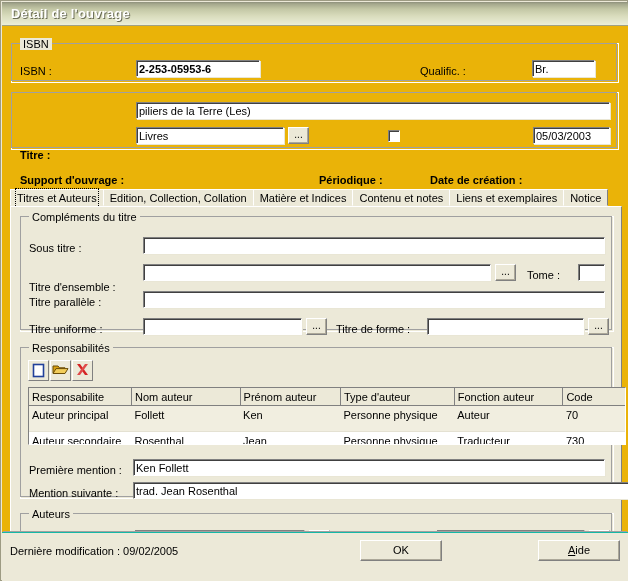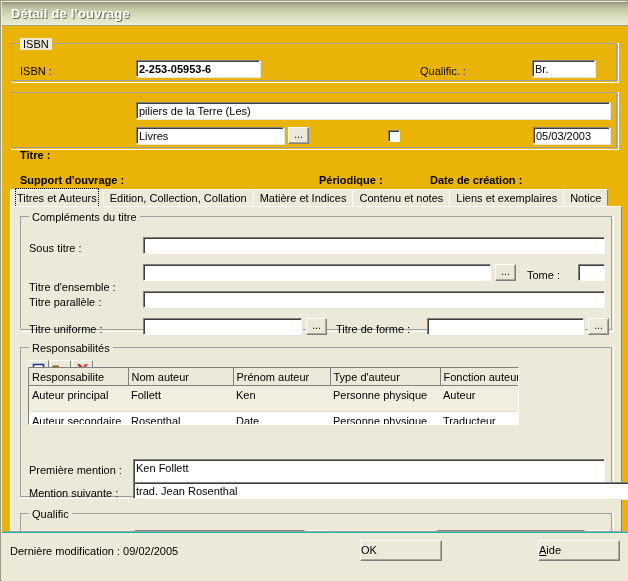--- a/index.html
+++ b/index.html
@@ -155,21 +155,21 @@
     box-shadow:0 -2px 0 -1px #a0a0a0;
   }
   .dlgbtn{
     position:absolute;height:21px;width:82px;
     background:#ece9d8;
     border:1px solid;
     border-color:#ffffff #808080 #808080 #ffffff;
     box-shadow:inset -1px -1px 0 #aca899;
     box-sizing:border-box;
     font-family:"Liberation Sans", sans-serif;
-    font-size:11px;text-align:left;line-height:19px;color:#000;
+    font-size:11px;text-align:center;line-height:19px;color:#000;
     cursor:default;
   }
   .u{text-decoration:underline;}
   
   #tabpanel{
     position:absolute;left:8px;top:180px;width:612px;height:348px;
     background:#ece9d8;
     border:1px solid;
     border-color:#ffffff #808080 #808080 #ffffff;
     box-sizing:border-box;
@@ -253,21 +253,21 @@
         <path d="M2 12.5 L5 7.6 L17 7.6 L14 12.5 Z" fill="#f2cd5a" stroke="#6b4c06" stroke-width="1"></path>
       </svg>
     </div>
     <div class="tbbtn" style="left:70px;top:334px;">
       <svg width="19" height="19" viewBox="0 0 19 19">
         <path d="M4 3 L7 3 L15 14 L12 14 Z" fill="#d42323"></path>
         <path d="M12 3 L15 3 L7 14 L4 14 Z" fill="#e04a4a"></path>
       </svg>
     </div>
 
-    <div id="grid" style="left:26px;top:341px;width:491px;height:58px;">
+    <div id="grid" style="left:26px;top:361px;width:598px;height:58px;">
       <table>
         <colgroup>
           <col style="width:99px">
             <col style="width:105px">
             <col style="width:97px">
           <col style="width:110px">
             <col style="width:105px">
             <col style="width:60px">
         </colgroup>
         <thead>
@@ -285,37 +285,37 @@
             <td>Auteur principal</td>
             <td>Follett</td>
             <td>Ken</td>
             <td>Personne physique</td>
             <td>Auteur</td>
             <td>70</td>
           </tr>
           <tr>
             <td>Auteur secondaire</td>
             <td>Rosenthal</td>
-            <td>Date</td>
+            <td>Jean</td>
             <td>Personne physique</td>
             <td>Traducteur</td>
             <td>730</td>
           </tr>
         </tbody>
       </table>
     </div>
 
     <span class="lbl" style="left:27px;top:438px;">Première mention :</span>
-    <div class="fld" style="left:131px;top:433px;width:472px;height:24px;">Ken Follett</div>
+    <div class="fld" style="left:131px;top:433px;width:472px;height:17px;">Ken Follett</div>
 
     <span class="lbl" style="left:27px;top:461px;">Mention suivante :</span>
     <div class="fld" style="left:131px;top:456px;width:512px;height:17px;">trad. Jean Rosenthal</div>
 
     <div class="group" style="left:18px;top:487px;width:594px;height:36px;">
-      <span class="group-title">Qualific</span>
+      <span class="group-title">Auteurs</span>
     </div>
 
     <span class="lbl" style="left:27px;top:509px;">Publication :</span>
     <div class="fld" style="left:133px;top:504px;width:170px;height:17px;">Français</div>
     <div class="btn-ell" style="left:307px;top:504px;width:21px;height:17px;">...</div>
 
     <span class="lbl" style="left:381px;top:509px;">Originale :</span>
     <div class="fld" style="left:435px;top:504px;width:148px;height:17px;">Anglais</div>
     <div class="btn-ell" style="left:587px;top:504px;width:21px;height:17px;">...</div>
 

